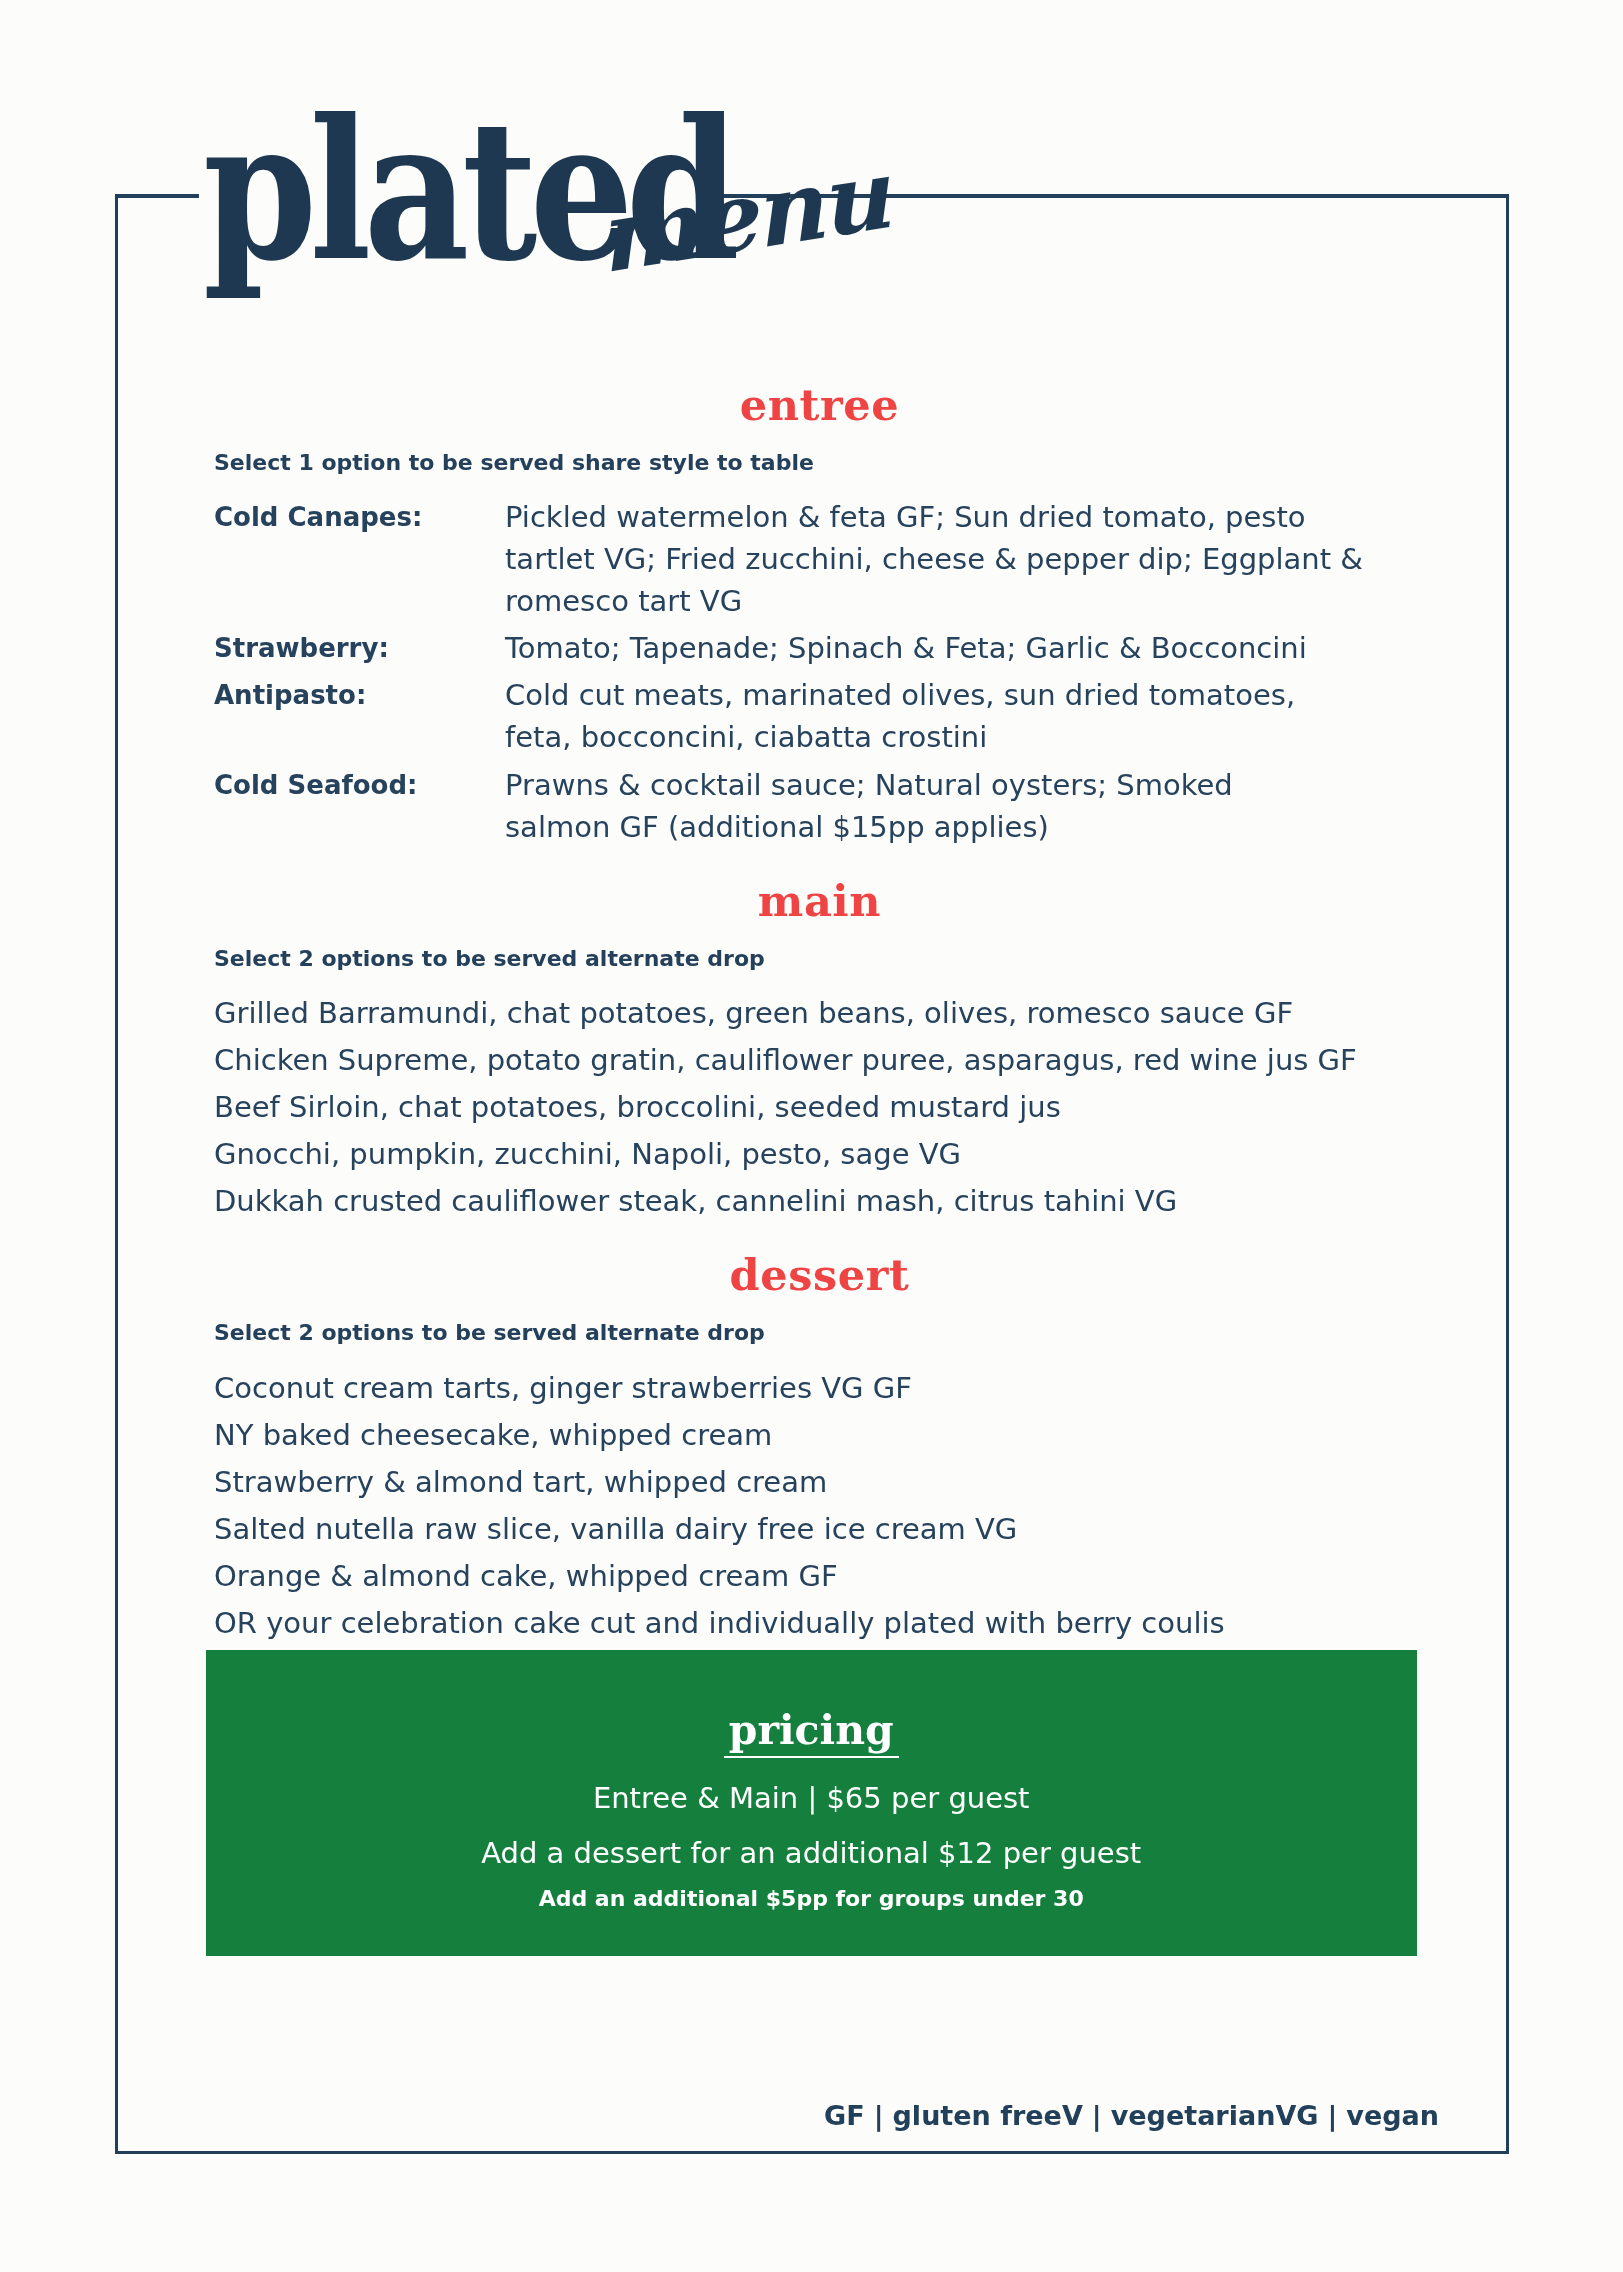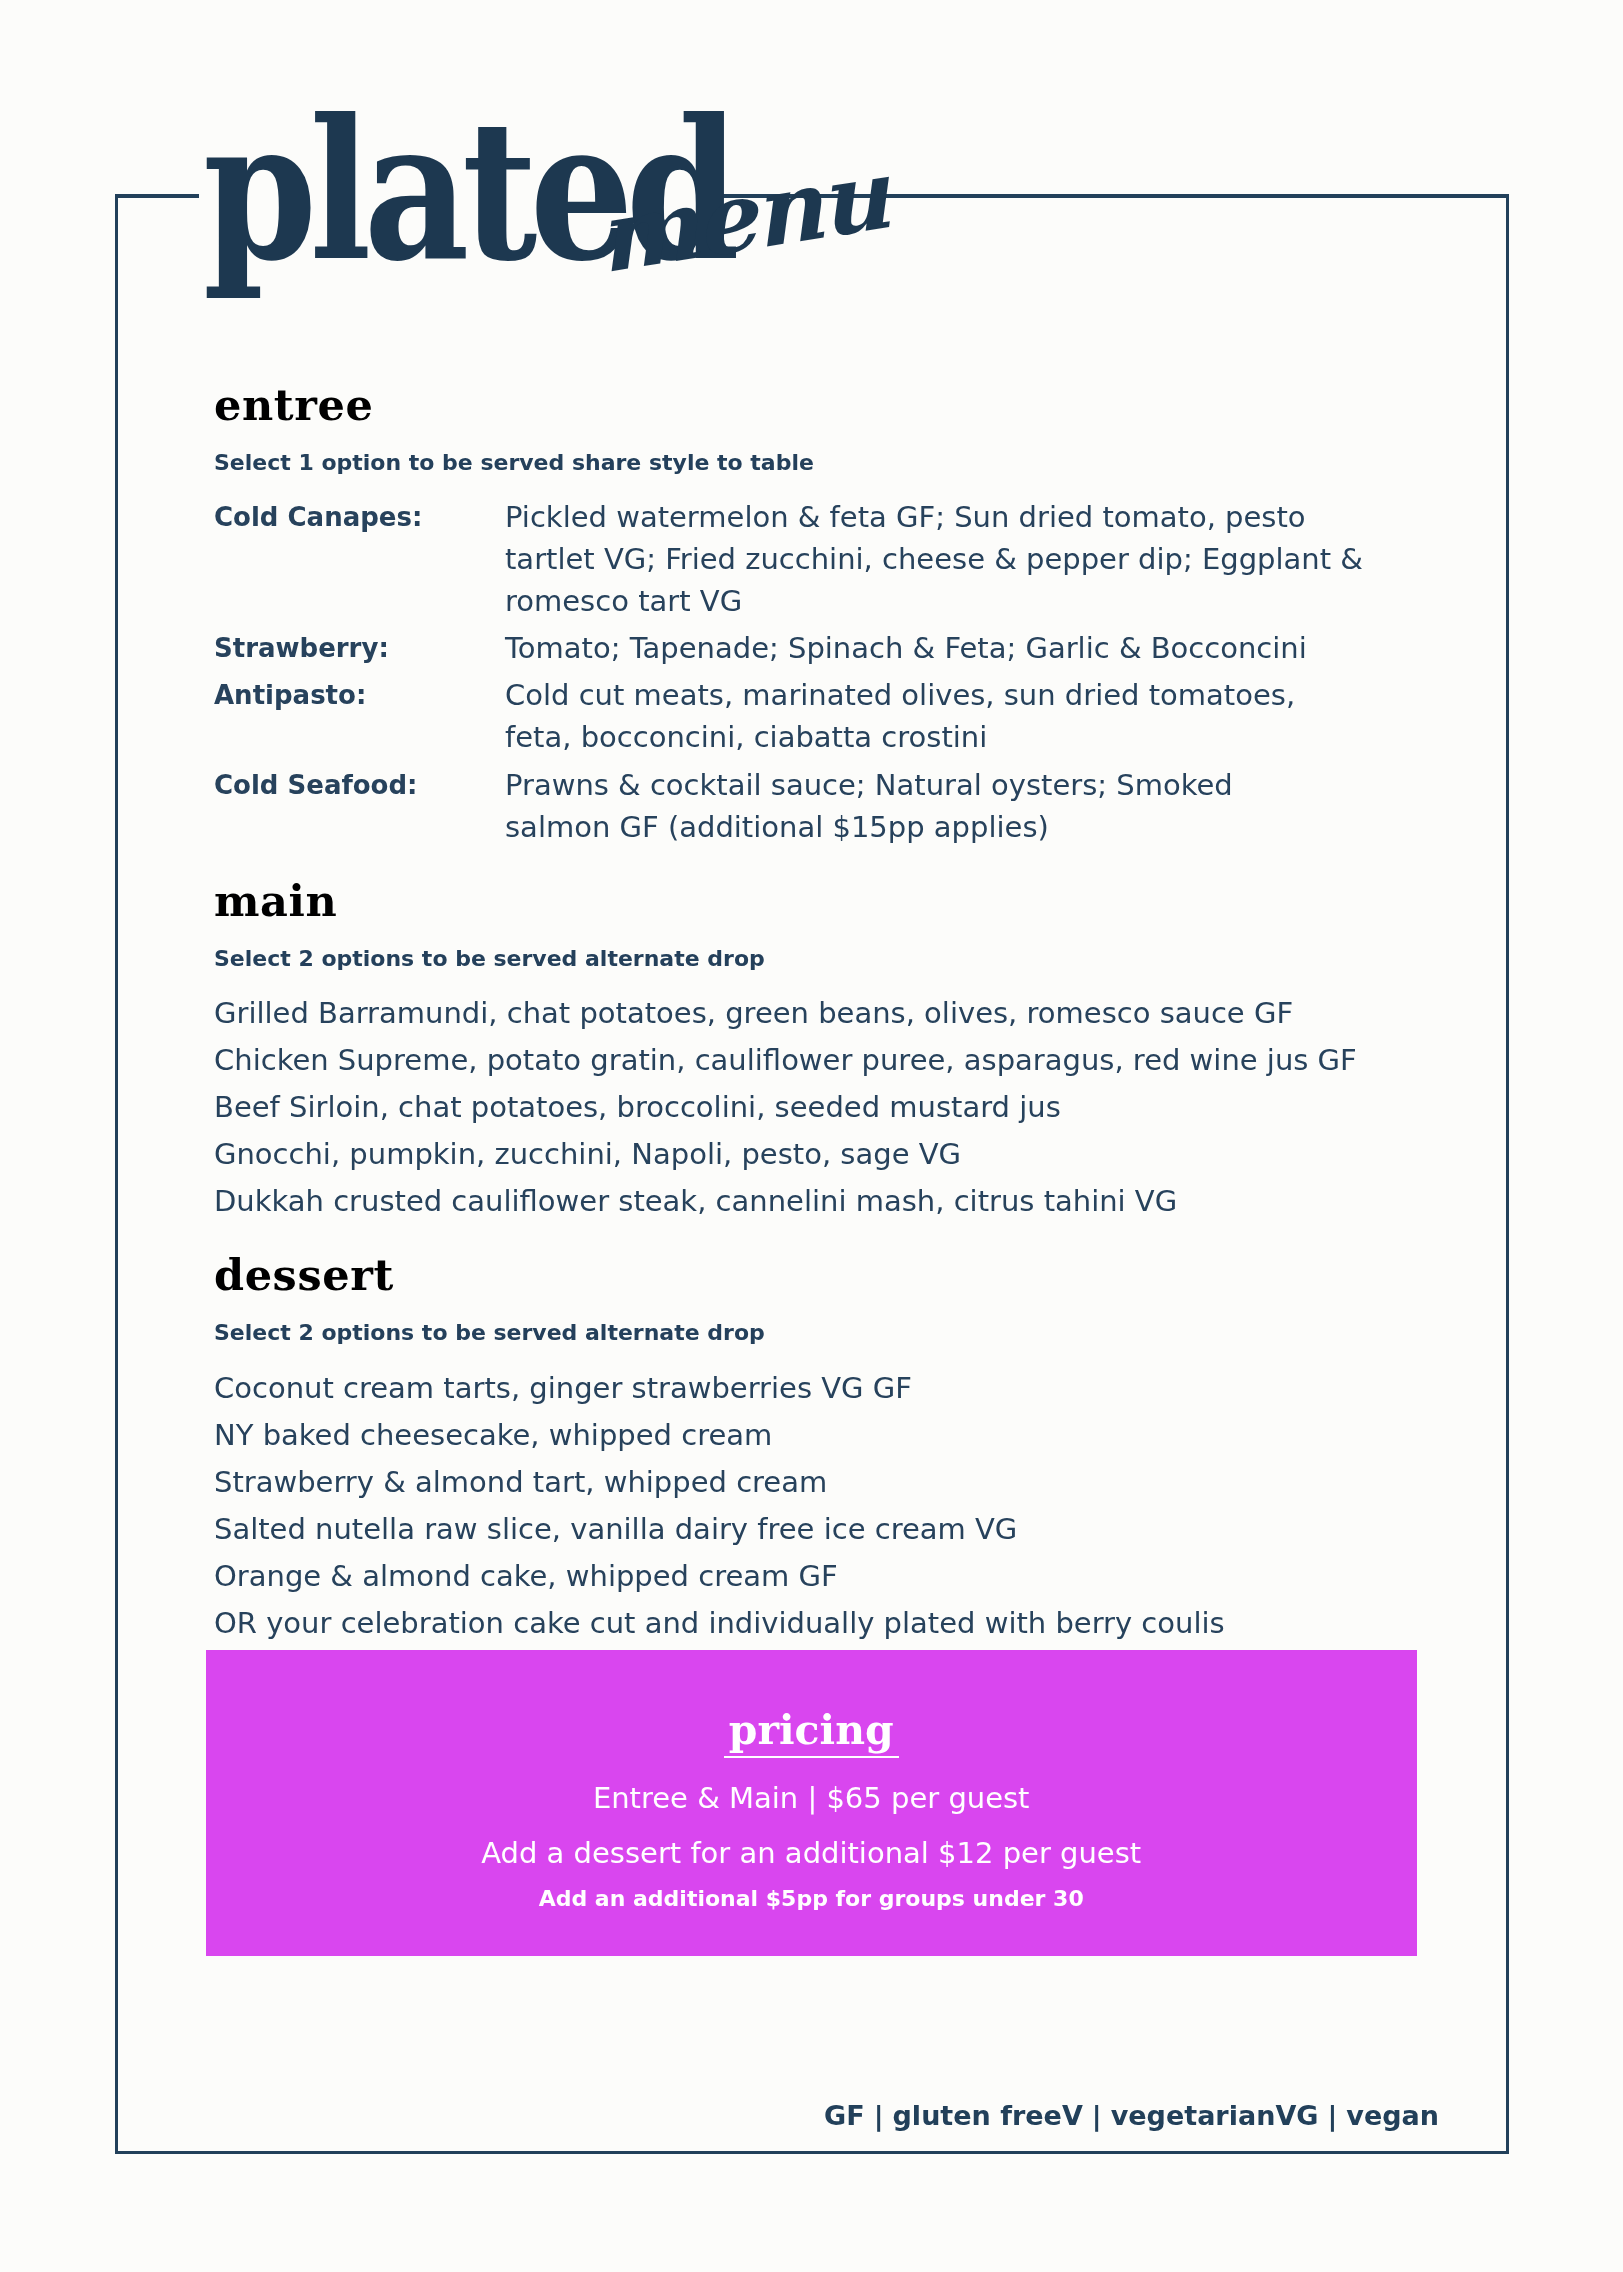--- a/index.html
+++ b/index.html
@@ -37,40 +37,41 @@
     transform:rotate(-9deg) skewX(-6deg); transform-origin:left bottom;
     white-space:nowrap;
   }
 
   
   .content { position:absolute; left:214px; top:384px; width:1211px; }
 
   .section-heading {
     font-family:"DejaVu Serif", serif; font-weight:700;
     font-size:43px; line-height:43px; letter-spacing:0.6px;
-    color:#000000;
+    color:#ef4444;
+    text-align:center;
   }
   .intro { margin-top:18px; font-weight:700; font-size:22px; line-height:36px; color:#24405b; white-space:nowrap; }
   .rows { margin-top:15.3px; }
   .section { margin-top:0; }
   .section.gap { margin-top:32px; }
 
   .pair-row { display:flex; margin-bottom:5.1px; }
   .pair-label { flex:0 0 291px; font-size:26px; line-height:42px; white-space:nowrap;font-weight:bold; }
   .pair-lines { flex:1; }
   .line, .simple-row { font-size:29px; line-height:42px; white-space:nowrap; }
   .simple-row { margin-bottom:5.1px; }
   .or-row { margin-bottom:0; }
   .or-prefix { font-weight:400; }
 
   
   .pricing-box {
     margin-top:6.4px; margin-left:-8.3px;
     width:1211px; height:306px;
-    background:#d946ef; color:#ffffff; text-align:center;
+    background:#15803d; color:#ffffff; text-align:center;
     padding-top:59px;
   }
   .pricing-title {
     display:inline-block;
     font-family:"DejaVu Serif", serif; font-weight:700;
     font-size:41px; line-height:43px;
     border-bottom:2.6px solid #ffffff; padding:0 5.1px 3.8px;
   }
   .pricing-line { font-size:29px; line-height:37px; margin-top:18px; white-space:nowrap; }
   .pricing-line.first { margin-top:22px; }

